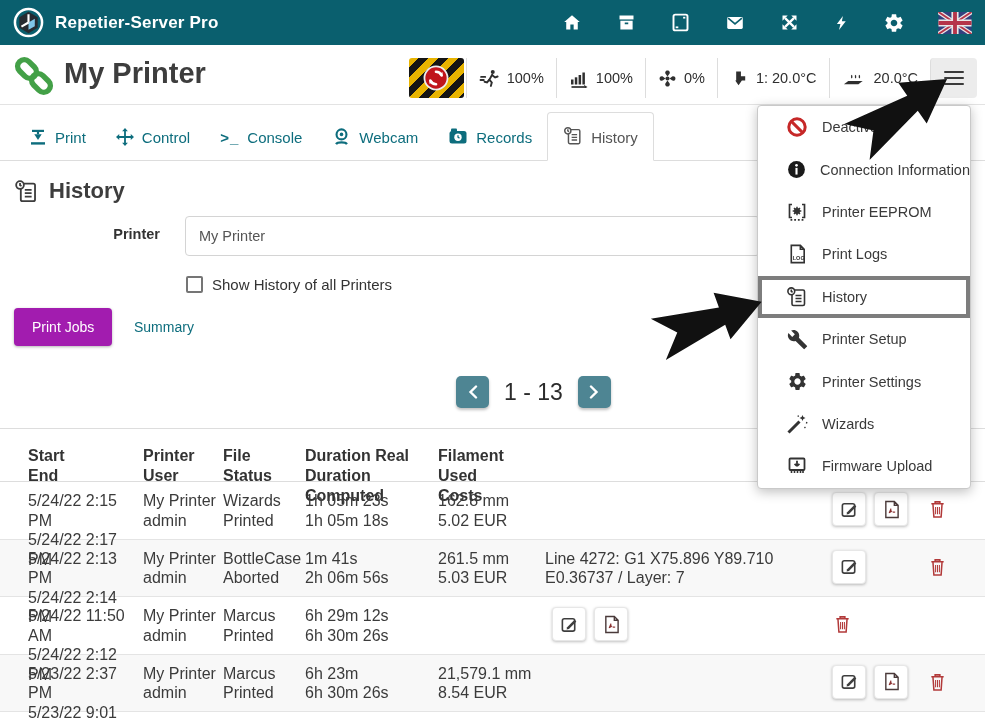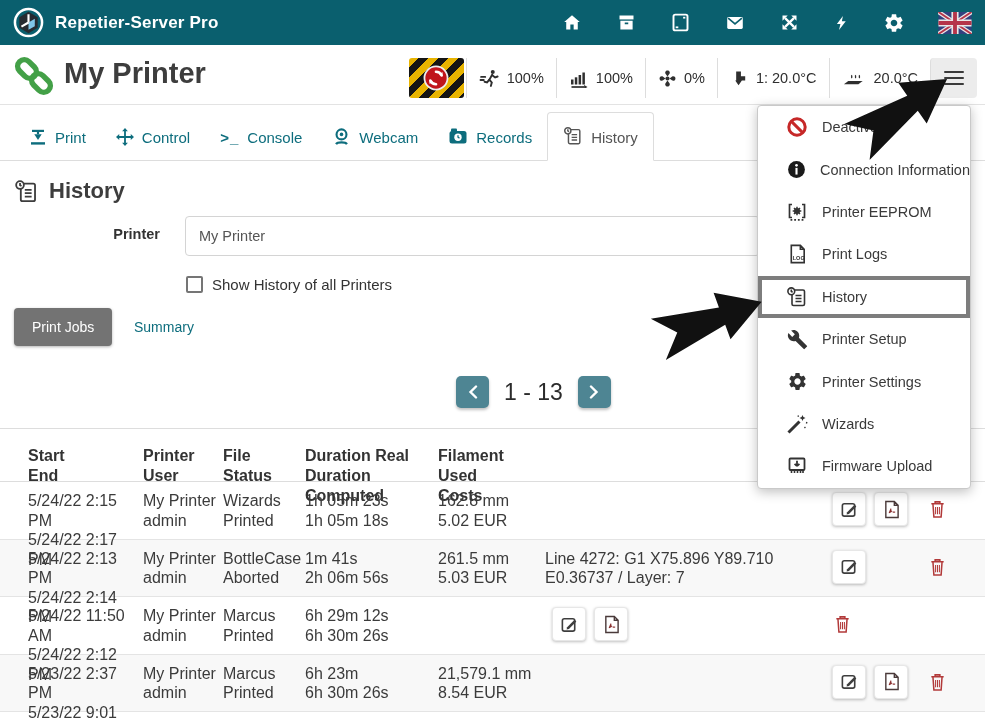--- a/index.html
+++ b/index.html
@@ -46,21 +46,21 @@
     font-size:22px; font-weight:bold; color:#3d3d3d; }
   .form-label { position:absolute; left:0; top:226px; width:160px; text-align:right;
     font-size:14.5px; font-weight:bold; color:#333; }
   .printer-select { position:absolute; left:185px; top:216px; width:575px; height:40px;
     border:1px solid #d4d4d4; border-radius:4px; background:#fff; display:flex; align-items:center;
     padding-left:13px; font-size:14.5px; color:#555; cursor:pointer; }
   .checkbox-row { position:absolute; left:186px; top:276px; display:flex; align-items:center; gap:9px; }
   .checkbox { width:17px; height:17px; border:2px solid #757575; border-radius:2px; background:#fff; cursor:pointer; }
   .checkbox-label { font-size:15px; color:#333; }
 
-  .btn-printjobs { position:absolute; left:14px; top:308px; background:#737373; color:#fff;
+  .btn-printjobs { position:absolute; left:14px; top:308px; background:#a21caf; color:#fff;
     font-size:14px; padding:11px 18px; border-radius:4px; box-shadow:0 1px 3px rgba(0,0,0,.3); cursor:pointer; }
   .btn-summary { position:absolute; left:124px; top:308px; padding:11px 10px; color:#0d6d7d;
     font-size:14px; cursor:pointer; }
 
   .pagination { position:absolute; left:456px; top:376px; display:flex; align-items:center; gap:15px; }
   .page-btn { width:33px; height:32px; background:#4e8593; border-radius:5px; display:flex;
     align-items:center; justify-content:center; cursor:pointer; box-shadow:0 2px 3px rgba(0,0,0,.25); }
   .page-range { font-size:23px; color:#2b2b2b; }
 
   

